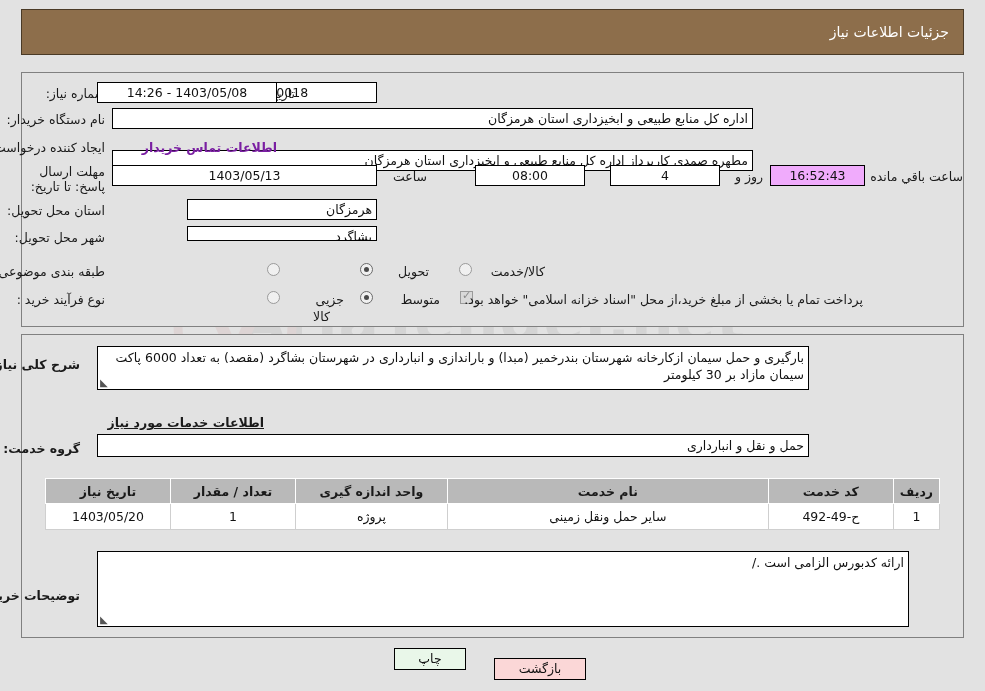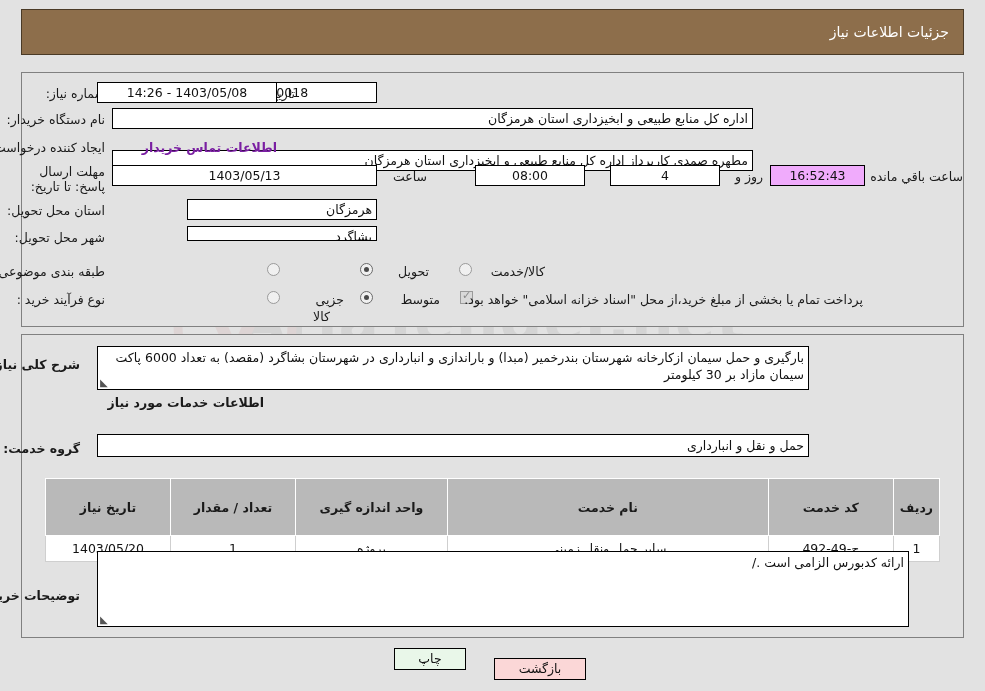--- a/index.html
+++ b/index.html
@@ -150,21 +150,21 @@
     border-collapse: collapse;
     font-size: 12.5px;
     direction: rtl;
   }
   table.grid th {
     background: #b9b9b9;
     border: 1px solid #ffffff;
     font-weight: bold;
     color: #1a1a1a;
     height: 24px;
-    padding: 16px 6px;
+    padding: 0 6px;
     white-space: nowrap;
   }
   table.grid td {
     background: #ffffff;
     border: 1px solid #cfcfcf;
     height: 25px;
     padding: 0 6px;
     text-align: center;
     color: #111111;
     white-space: nowrap;
@@ -276,21 +276,21 @@
   <span class="lbl" style="right:122px; top:292px;">پرداخت تمام یا بخشی از مبلغ خرید،از محل "اسناد خزانه اسلامی" خواهد بود.</span>
 
   <div class="panel" id="panel-bottom"></div>
 
   <span class="lbl" style="right:905px; top:357px; font-weight:bold;">شرح کلی نیاز:</span>
   <div class="textarea" style="right:176px; top:346px; width:712px; height:44px;">
     <span>بارگیری و حمل سیمان ازکارخانه شهرستان بندرخمیر (مبدا) و باراندازی و انبارداری در شهرستان بشاگرد (مقصد) به تعداد 6000 پاکت سیمان مازاد بر 30 کیلومتر</span>
     <span class="resize-grip">◢</span>
   </div>
 
-  <span class="lbl" style="right:721px; top:395px; font-weight:bold;">اطلاعات خدمات مورد نیاز</span>
+  <span class="lbl" style="right:721px; top:415px; font-weight:bold;text-decoration:underline;">اطلاعات خدمات مورد نیاز</span>
 
   <span class="lbl" style="right:905px; top:441px; font-weight:bold;">گروه خدمت:</span>
   <div class="fieldbox right" style="right:176px; top:434px; width:712px; height:23px; line-height:22px;">حمل و نقل و انبارداری</div>
 
   <table class="grid" id="service-table" style="right:45px; top:478px; width:895px;">
     <thead>
       <tr>
           <th style="width: 5%;">ردیف</th>
           <th style="width: 14%;">کد خدمت</th>
           <th style="width: 36%;">نام خدمت</th>

